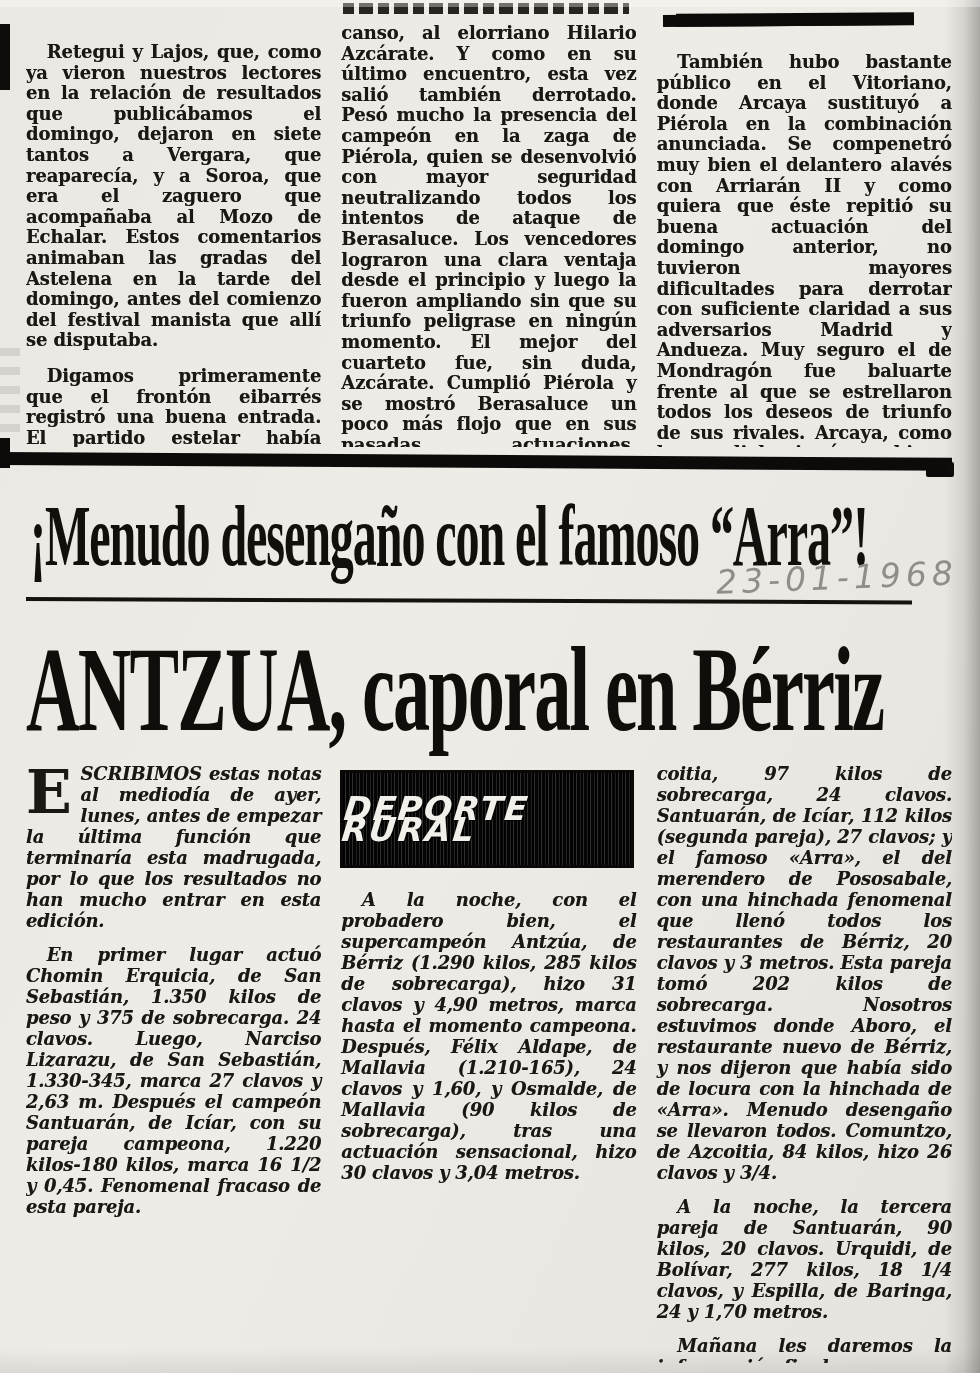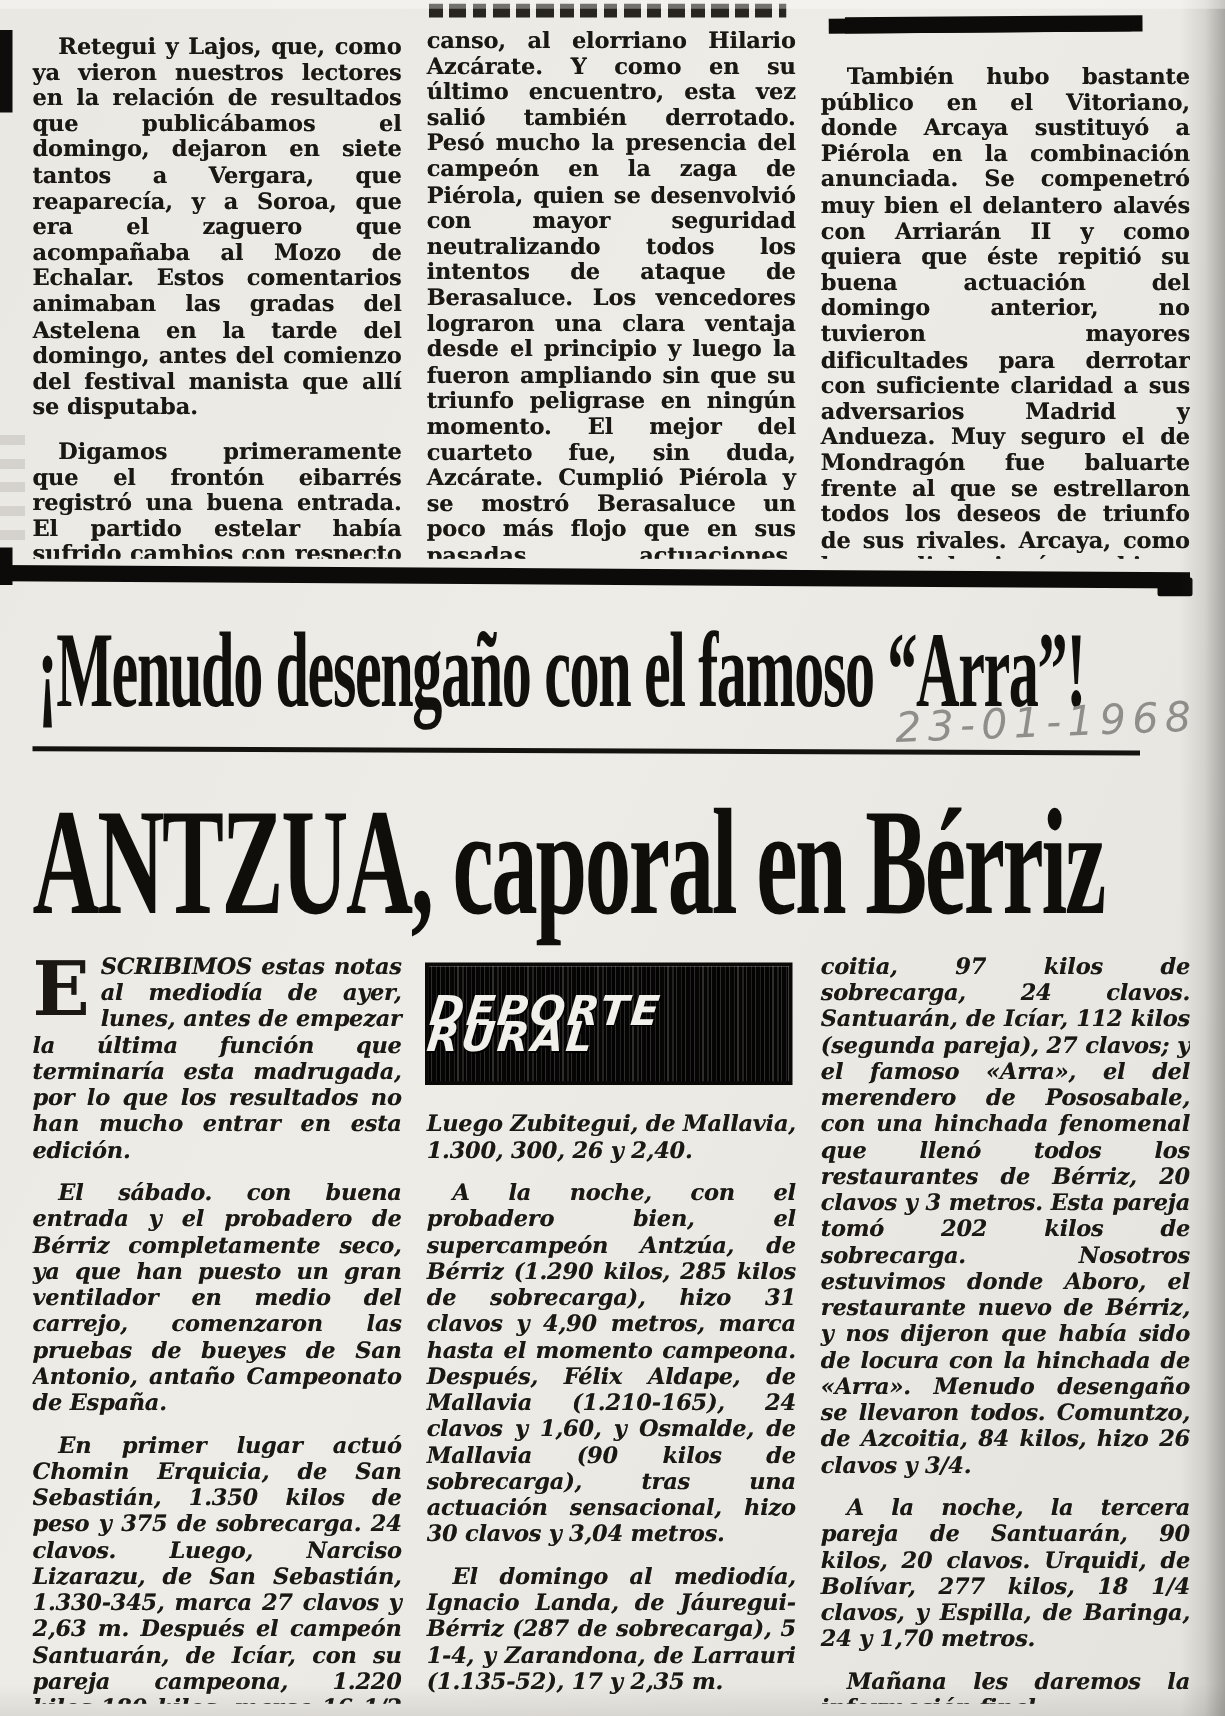--- a/index.html
+++ b/index.html
@@ -7,21 +7,21 @@
   .sheet{position:relative;width:980px;height:1373px;overflow:hidden;color:#1b1814;
          background:linear-gradient(115deg,#eae8e3 0%,#eeece7 45%,#e5e3de 100%);}
 
   
   .top-section{position:absolute;top:0;left:26px;width:926px;height:447px;
                display:flex;gap:20px;overflow:hidden;}
   .tcol{flex:1;text-align:justify;font-weight:700;font-size:18px;line-height:20.6px;
         letter-spacing:-0.1px;text-shadow:0 0 .5px rgba(20,16,12,.55);}
   .tcol p{margin:0 0 15px 0;}
   .indent{text-indent:1.15em;}
-  .pad-c1{padding-top:28px;}
+  .pad-c1{padding-top:42px;}
   .pad-c3{padding-top:6px;}
   .frag{height:11px;margin:3px 8px 9px 2px;opacity:.92;
         background:repeating-linear-gradient(90deg,#17140f 0 11px,rgba(23,20,15,0) 11px 16px,
                    #17140f 16px 30px,rgba(23,20,15,0) 30px 35px);}
   .c3bar{height:12px;width:82%;background:#0c0b09;margin:8px 0 26px 6px;transform:rotate(-.5deg);}
 
   
   .left-tick{position:absolute;top:24px;left:0;width:10px;height:66px;background:#0f0d0b;}
   .tr-bar{position:absolute;top:13px;left:676px;width:238px;height:13px;background:#0c0b09;
           transform:rotate(-.4deg);}
@@ -107,30 +107,27 @@
   <div class="thin-rule"></div>
 
   <div class="main-headline">ANTZUA, caporal en Bérriz</div>
 
   <div class="rural-section">
     <div class="rcol pad-r1">
       <p>
         <span class="dropcap">E</span>
         <span>SCRIBIMOS estas notas al mediodía de ayer, lunes, antes de empezar la última función que terminaría esta madrugada, por lo que los resultados no han mucho entrar en esta edición.</span>
       </p>
-      <p class="indent">El sábado. con buena entrada y el probadero de Bérriz completamente seco, ya que han puesto un gran ventilador en medio del carrejo, comenzaron las pruebas de bueyes de San Antonio, antaño Campeonato de España.</p>
       <p class="indent">En primer lugar actuó Chomin Erquicia, de San Sebastián, 1.350 kilos de peso y 375 de sobrecarga. 24 clavos. Luego, Narciso Lizarazu, de San Sebastián, 1.330-345, marca 27 clavos y 2,63 m. Después el campeón Santuarán, de Icíar, con su pareja campeona, 1.220 kilos-180 kilos, marca 16 1/2 y 0,45. Fenomenal fracaso de esta pareja.</p>
     </div>
     <div class="rcol">
       <div class="rural-box">
         <span>DEPORTE RURAL</span>
       </div>
-      <p>Luego Zubitegui, de Mallavia, 1.300, 300, 26 y 2,40.</p>
       <p class="indent">A la noche, con el probadero bien, el supercampeón Antzúa, de Bérriz (1.290 kilos, 285 kilos de sobrecarga), hizo 31 clavos y 4,90 metros, marca hasta el momento campeona. Después, Félix Aldape, de Mallavia (1.210-165), 24 clavos y 1,60, y Osmalde, de Mallavia (90 kilos de sobrecarga), tras una actuación sensacional, hizo 30 clavos y 3,04 metros.</p>
-      <p class="indent">El domingo al mediodía, Ignacio Landa, de Jáuregui-Bérriz (287 de sobrecarga), 5 1-4, y Zarandona, de Larrauri (1.135-52), 17 y 2,35 m.</p>
 
     </div>
     <div class="rcol pad-r3">
       <p>coitia, 97 kilos de sobrecarga, 24 clavos. Santuarán, de Icíar, 112 kilos (segunda pareja), 27 clavos; y el famoso «Arra», el del merendero de Pososabale, con una hinchada fenomenal que llenó todos los restaurantes de Bérriz, 20 clavos y 3 metros. Esta pareja tomó 202 kilos de sobrecarga. Nosotros estuvimos donde Aboro, el restaurante nuevo de Bérriz, y nos dijeron que había sido de locura con la hinchada de «Arra». Menudo desengaño se llevaron todos. Comuntzo, de Azcoitia, 84 kilos, hizo 26 clavos y 3/4.</p>
       <p class="indent">A la noche, la tercera pareja de Santuarán, 90 kilos, 20 clavos. Urquidi, de Bolívar, 277 kilos, 18 1/4 clavos, y Espilla, de Baringa, 24 y 1,70 metros.</p>
       <p class="indent">Mañana les daremos la información final.</p>
 
     </div>
   </div>
 

